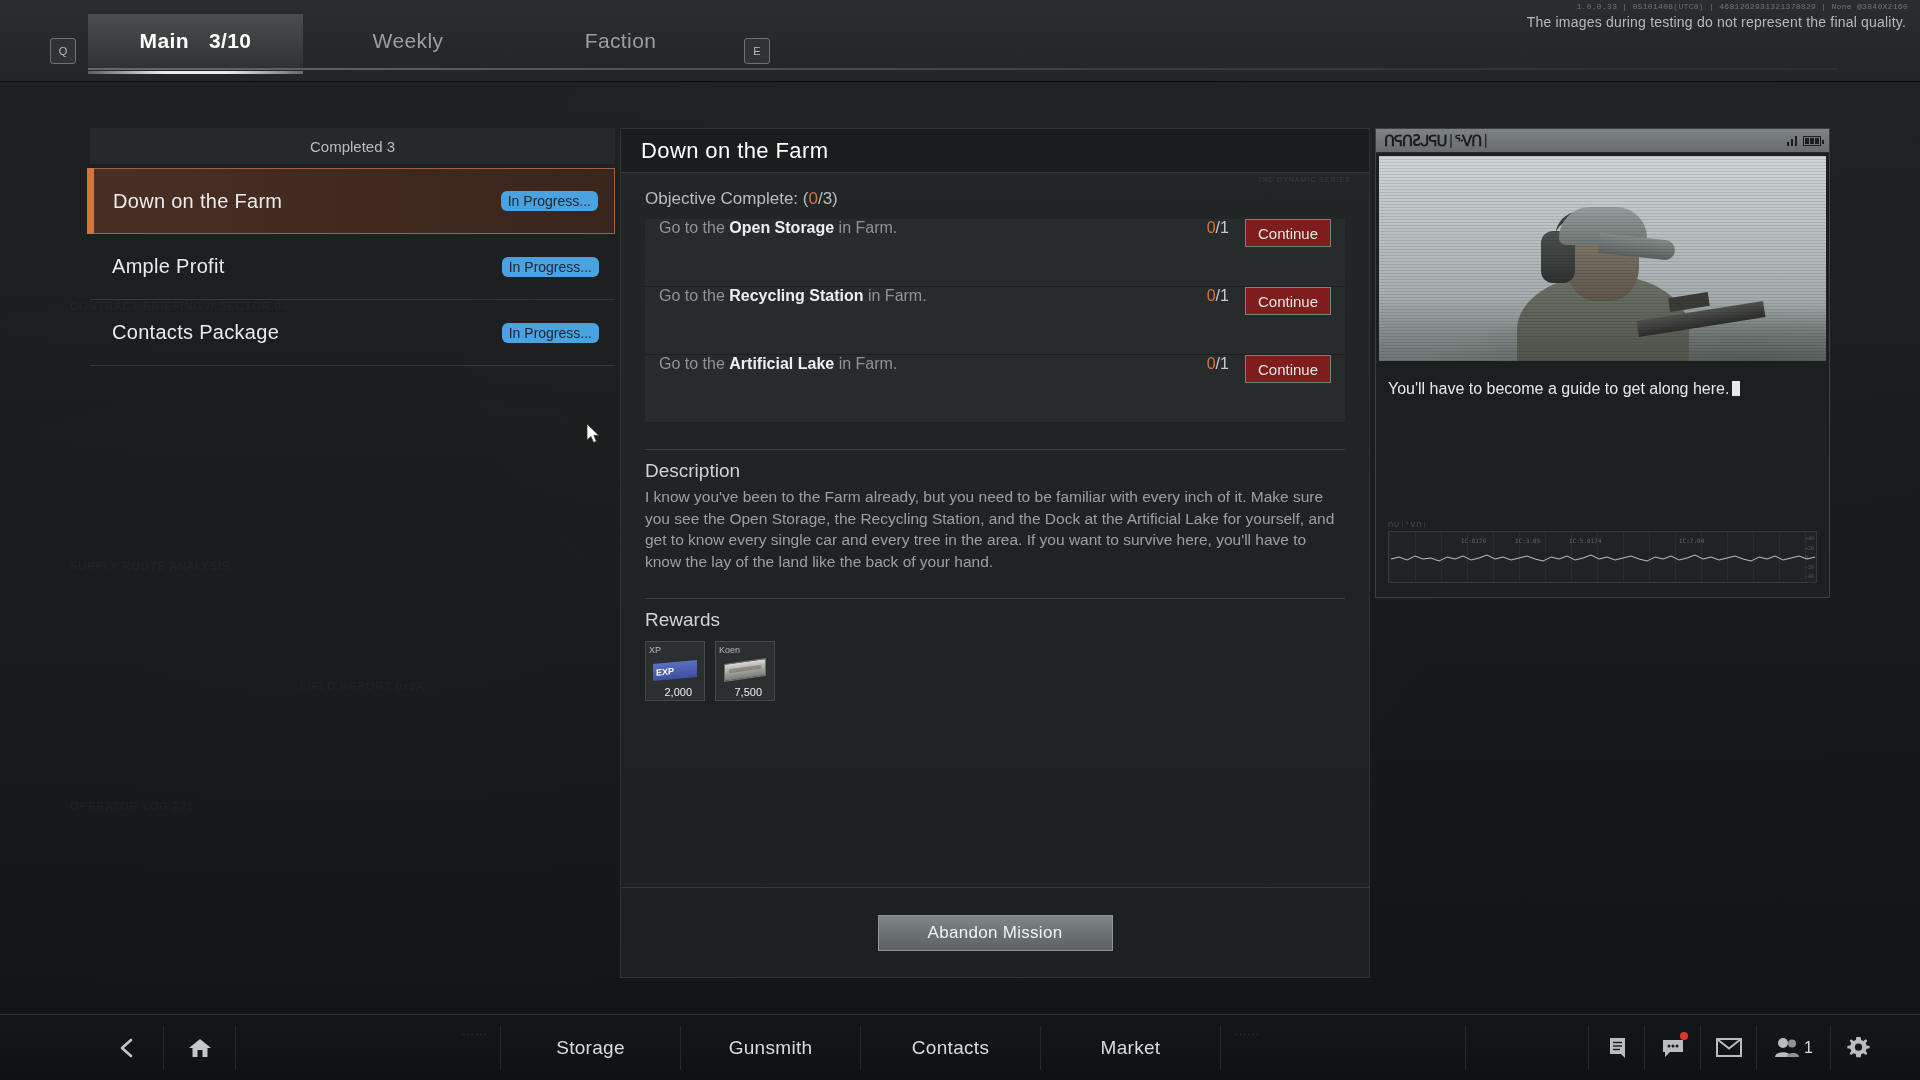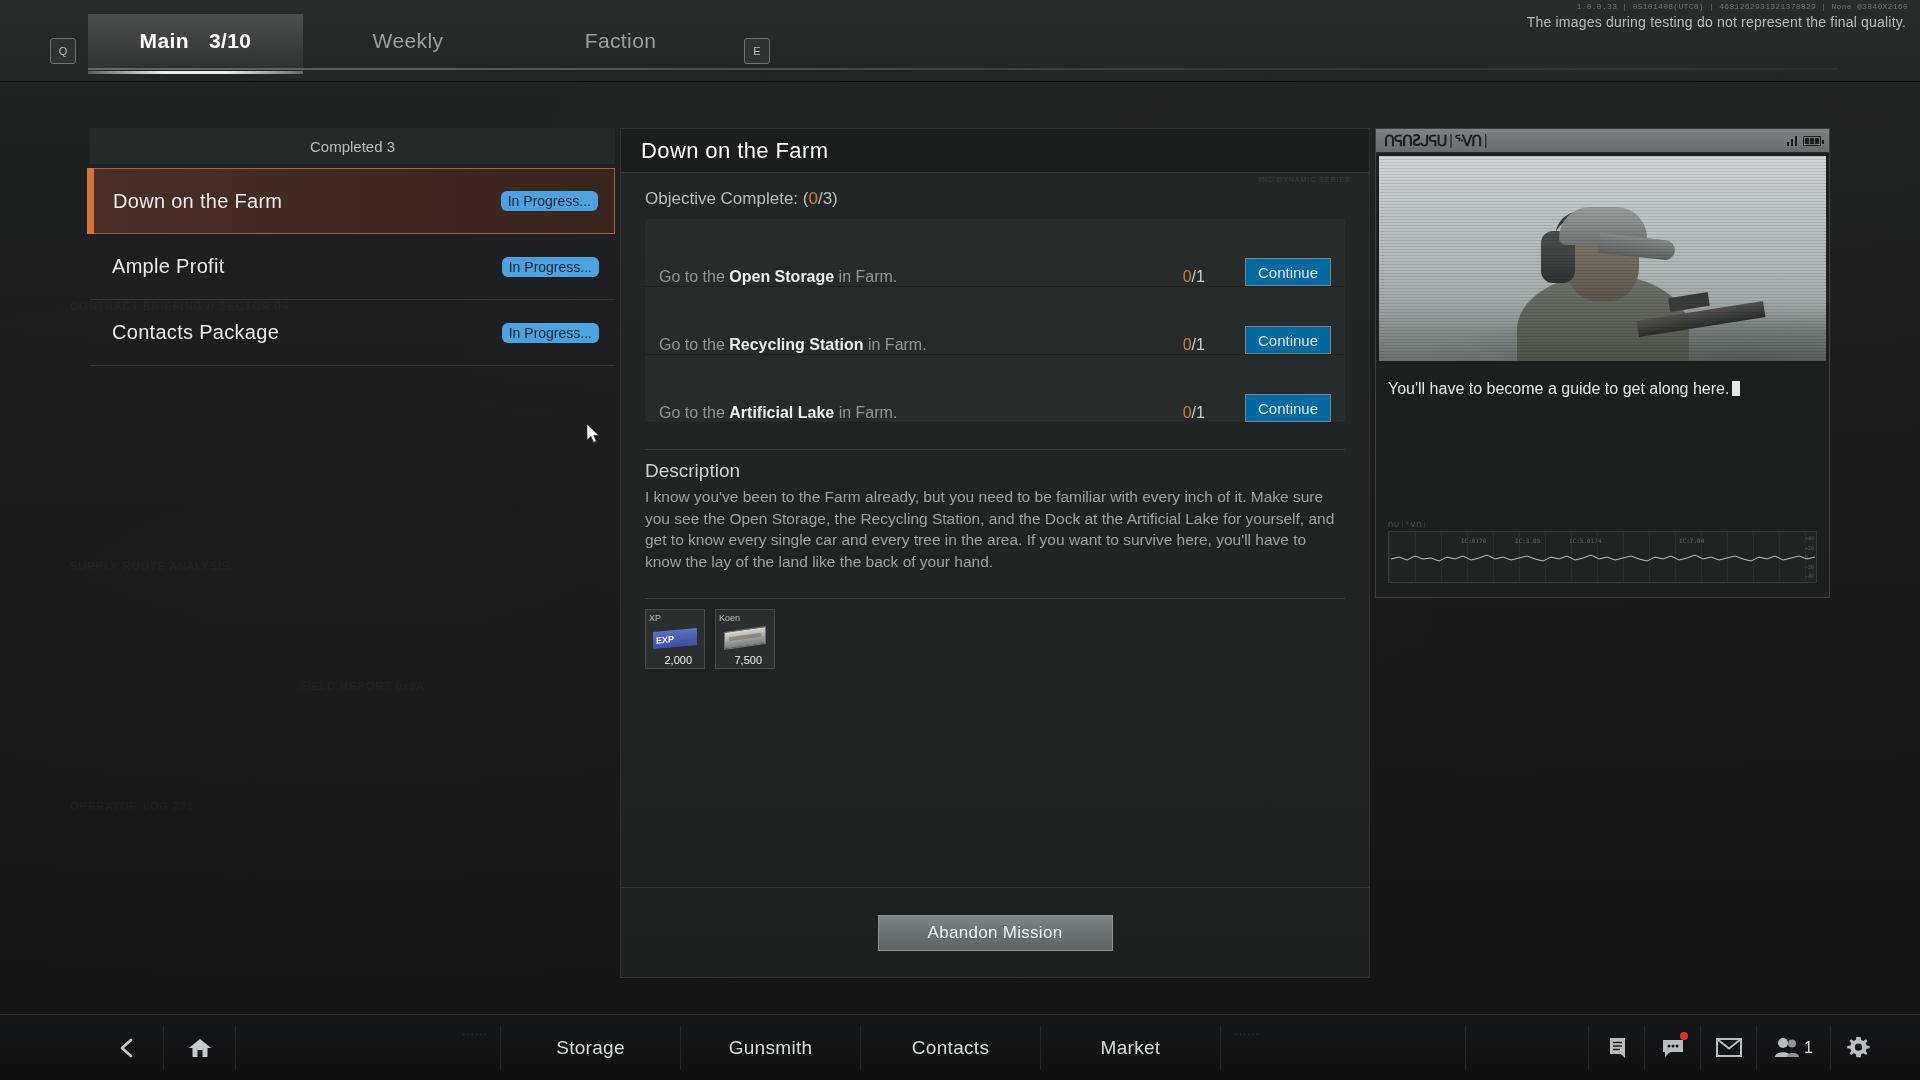--- a/index.html
+++ b/index.html
@@ -117,32 +117,32 @@
   }
   .detail-sub{
     position:absolute; right:18px; top:47px;
     font-size:7px; color:rgba(255,255,255,0.10); letter-spacing:1px;
   }
   .detail-body{ padding:16px 24px 0 24px; position:relative; }
   .objective-head{ font-size:17px; color:#b9bdbf; margin-bottom:10px; }
   .obj-count{ color:#d4743f; }
   .obj-list{ }
   .obj-row{
-    height:68px; display:flex; align-items:flex-end; padding:0 14px;
-    background:#272b2c; border-bottom:1px solid #1d2021;gap:24px;
+    height:68px; display:flex; align-items:flex-start; padding:0 14px;
+    background:#272b2c; border-bottom:1px solid #1d2021;
   }
   .obj-text{ font-size:16px; color:#8f9496; }
   .obj-text b{ color:#eceeef; font-weight:bold; }
   .obj-progress{ margin-left:auto; font-size:16px; color:#c9cdcf; margin-right:16px; }
   .obj-progress .cur{ color:#d4743f; }
   .obj-btn{
     min-width:78px; height:28px; padding:0 12px;
     display:flex; align-items:center; justify-content:center;
     font-size:15px; color:#e3e6e7;
-    background:#0369a1; border:1px solid #7b8082; cursor:pointer;
+    background:#7f1d1d; border:1px solid #7b8082; cursor:pointer;
   }
   .divider{ height:1px; background:#3a3e40; margin:26px 0 10px 0; }
   .section-title{ font-size:19px; color:#cfd3d5; margin-bottom:4px; }
   .desc-text{ font-size:15.5px; line-height:21.5px; color:#9aa0a2; }
   .rewards-row{ display:flex; gap:10px; margin-top:10px; }
   .reward-card{
     width:60px; height:60px; background:#2b2f30; border:1px solid #454a4b;
     position:relative; padding:3px;
   }
   .reward-label{ font-size:9px; color:#b6babc; }
@@ -407,20 +407,21 @@
         <span class="obj-progress"><span class="cur">0</span><span>/1</span></span>
         <div class="obj-btn">Continue</div>
       </div>
     </div>
 
     <div class="divider"></div>
     <div class="section-title">Description</div>
     <div class="desc-text">I know you've been to the Farm already, but you need to be familiar with every inch of it. Make sure you see the Open Storage, the Recycling Station, and the Dock at the Artificial Lake for yourself, and get to know every single car and every tree in the area. If you want to survive here, you'll have to know the lay of the land like the back of your hand.</div>
 
     <div class="divider"></div>
+    <div class="section-title">Rewards</div>
     <div class="rewards-row">
       <div class="reward-card">
         <div class="reward-label">XP</div>
         <div class="exp-chip">
             <span>EXP</span>
           </div>
         <div class="reward-value">2,000</div>
       </div>
       <div class="reward-card">
         <div class="reward-label">Koen</div>

